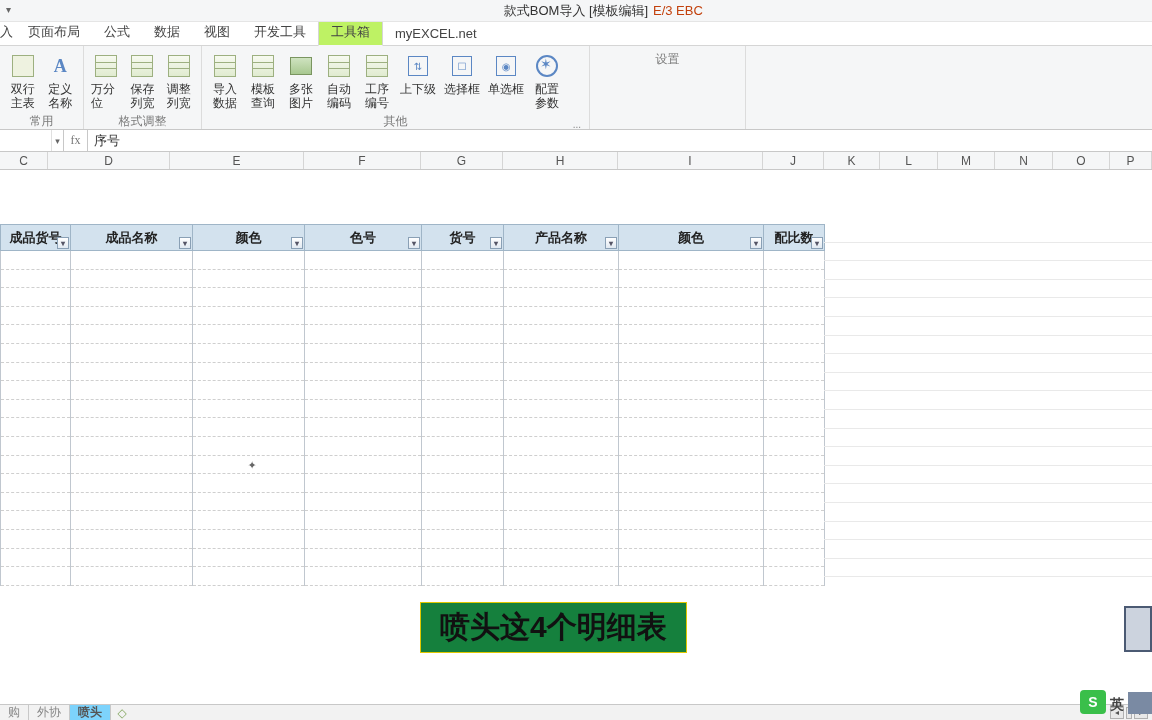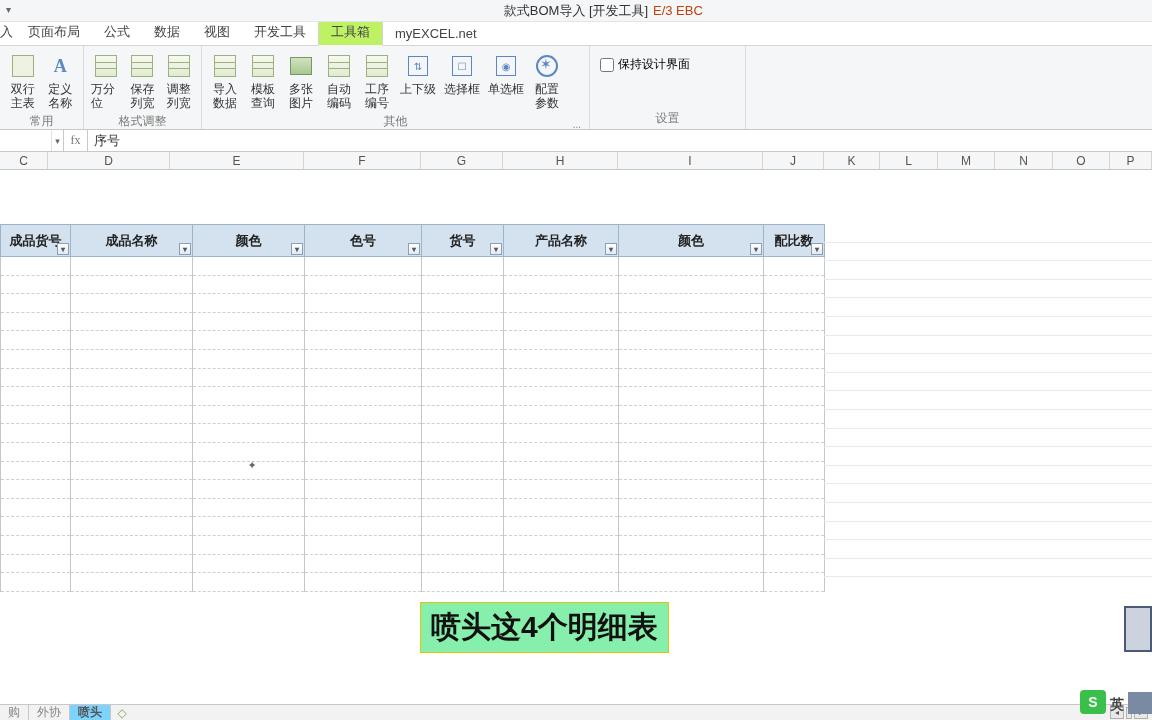--- a/index.html
+++ b/index.html
@@ -46,32 +46,32 @@
 .formula-input { flex: 1; padding: 0 6px; display: flex; align-items: center; color: #333; font-size: 13px; }
 
 
 .col-headers { height: 18px; background: #f5f6f7; border-bottom: 1px solid #c8c8c8; display: flex; font-size: 12px; color: #555; }
 .col-h { border-right: 1px solid #d5d5d5; display: flex; align-items: center; justify-content: center; }
 
 
 .grid-area { position: relative; background: #fff; }
 .sheet-title { position: absolute; left: 286px; top: 12px; font-size: 22px; color: #222; font-family: "SimSun","宋体",serif; letter-spacing: 1px; }
 .data-table { position: absolute; left: 0; top: 54px; border-collapse: collapse; }
-.data-table th { background: #d3e2ee; border: 1px solid #9fb5c7; height: 32px; font-weight: bold; color: #222; font-size: 13px; position: relative; padding: 0; }
+.data-table th { background: #d3e2ee; border: 1px solid #9fb5c7; height: 26px; font-weight: bold; color: #222; font-size: 13px; position: relative; padding: 0; }
 .data-table th .th-inner { display:flex; align-items:center; justify-content:center; height:100%; position:relative; }
 .data-table th .flt { position: absolute; right: 1px; bottom: 1px; width: 12px; height: 12px; border: 1px solid #8aa0b5; background: linear-gradient(#fff,#e1e9f1); display:flex;align-items:center;justify-content:center; font-size:8px; color:#556; }
 .data-table td { border-left: 1px solid #c0c7cf; border-right: 1px solid #c0c7cf; border-bottom: 1px dashed #cfcfcf; height: 18.6px; }
 .grid-right { position: absolute; top: 54px; left: 824px; right: 0; }
 .grid-right-row { height: 18.6px; border-bottom: 1px solid #e9e9e9; }
 
 
 .cell-cursor { position: absolute; left: 245px; top: 288px; width: 14px; height: 14px; display:flex;align-items:center;justify-content:center; color:#666; font-size:11px; }
 
 
-.caption { position: absolute; left: 420px; top: 602px; background: #86efac; border: 1px solid #e0c800; padding: 4px 10px; font-size: 30px; font-weight: 600; color: #111; font-family: "Microsoft YaHei", sans-serif; }
+.caption { position: absolute; left: 420px; top: 602px; background: #15803d; border: 1px solid #e0c800; padding: 4px 19px; font-size: 30px; font-weight: 600; color: #111; font-family: "Microsoft YaHei", sans-serif; }
 
 
 .sheet-tabs { position: absolute; left: 0; bottom: 0; right: 0; height: 16px; background: #f2f2f2; border-top: 1px solid #c8c8c8; display: flex; align-items: center; font-size: 12px; color: #555; }
 .sheet-tab { padding: 0 8px; border-right: 1px solid #c8c8c8; height: 100%; display:flex;align-items:center; background:#fff; }
 .sheet-tab.inactive { background: #f2f2f2; color: #888; }
 .sheet-tab.active { background: #7dd3fc; font-weight: bold; }
 .sheet-new { width: 22px; display:flex;align-items:center;justify-content:center;color:#8a6; }
 .hscroll-ctrl { margin-left: auto; display: flex; align-items: center; gap: 2px; padding-right: 4px; }
 .hscroll-btn { width: 14px; height: 12px; border: 1px solid #b0b0b0; background: #e8e8e8; display:flex;align-items:center;justify-content:center;font-size:8px;color:#555; }
 
@@ -79,21 +79,21 @@
 .ime-indicator { position: absolute; right: 46px; bottom: 6px; width: 26px; height: 24px; background: #3abf4a; border-radius: 4px; color: #fff; display:flex;align-items:center;justify-content:center; font-size:14px; font-weight:bold; }
 .ime-lang { position: absolute; right: 48px; bottom: 6px; color:#444; font-size:14px; font-weight:bold; }
 .thumb { position: absolute; right: 0; bottom: 68px; width: 28px; height: 46px; border: 2px solid #4b5a73; background: #ccd3de; }
 .thumb2 { position: absolute; right: 0; bottom: 6px; width: 24px; height: 22px; background: #7a8aa3; }
 </style>
 </head>
 <body>
 
 <div class="titlebar">
   <span class="left-arrow">▾</span>
-  <span class="title-center">款式BOM导入 [开发工具]</span>
+  <span class="title-center">款式BOM导入 [模板编辑]</span>
   <span class="title-right">E/3 EBC</span>
 </div>
 
 <div class="ribbon-tabs">
   <div class="ribbon-tab first">入</div>
   <div class="ribbon-tab">页面布局</div>
   <div class="ribbon-tab">公式</div>
   <div class="ribbon-tab">数据</div>
   <div class="ribbon-tab">视图</div>
   <div class="ribbon-tab">开发工具</div>
@@ -208,26 +208,20 @@
             <div class="icon-gear"></div>
           </div>
           <div class="lbl">配置
 参数</div>
         </div>
     </div>
     <div class="ribbon-group-label"><span>其他</span><span class="dlg">...</span></div>
   </div>
 
   <div class="ribbon-group" style="width:156px">
-    <div class="ribbon-group-items" style="flex-direction:column;align-items:flex-start;padding-top:2px">
-      <label class="ribbon-check">
-        <input type="checkbox" style="">
-        <span>保持设计界面</span>
-      </label>
-    </div>
     <div class="ribbon-group-label">设置</div>
   </div>
 </div>
 
 <div class="formula-bar">
   <div class="name-box">
     <span style="flex:1"></span>
     <span class="dd">▾</span>
   </div>
   <div class="fx">fx</div>

